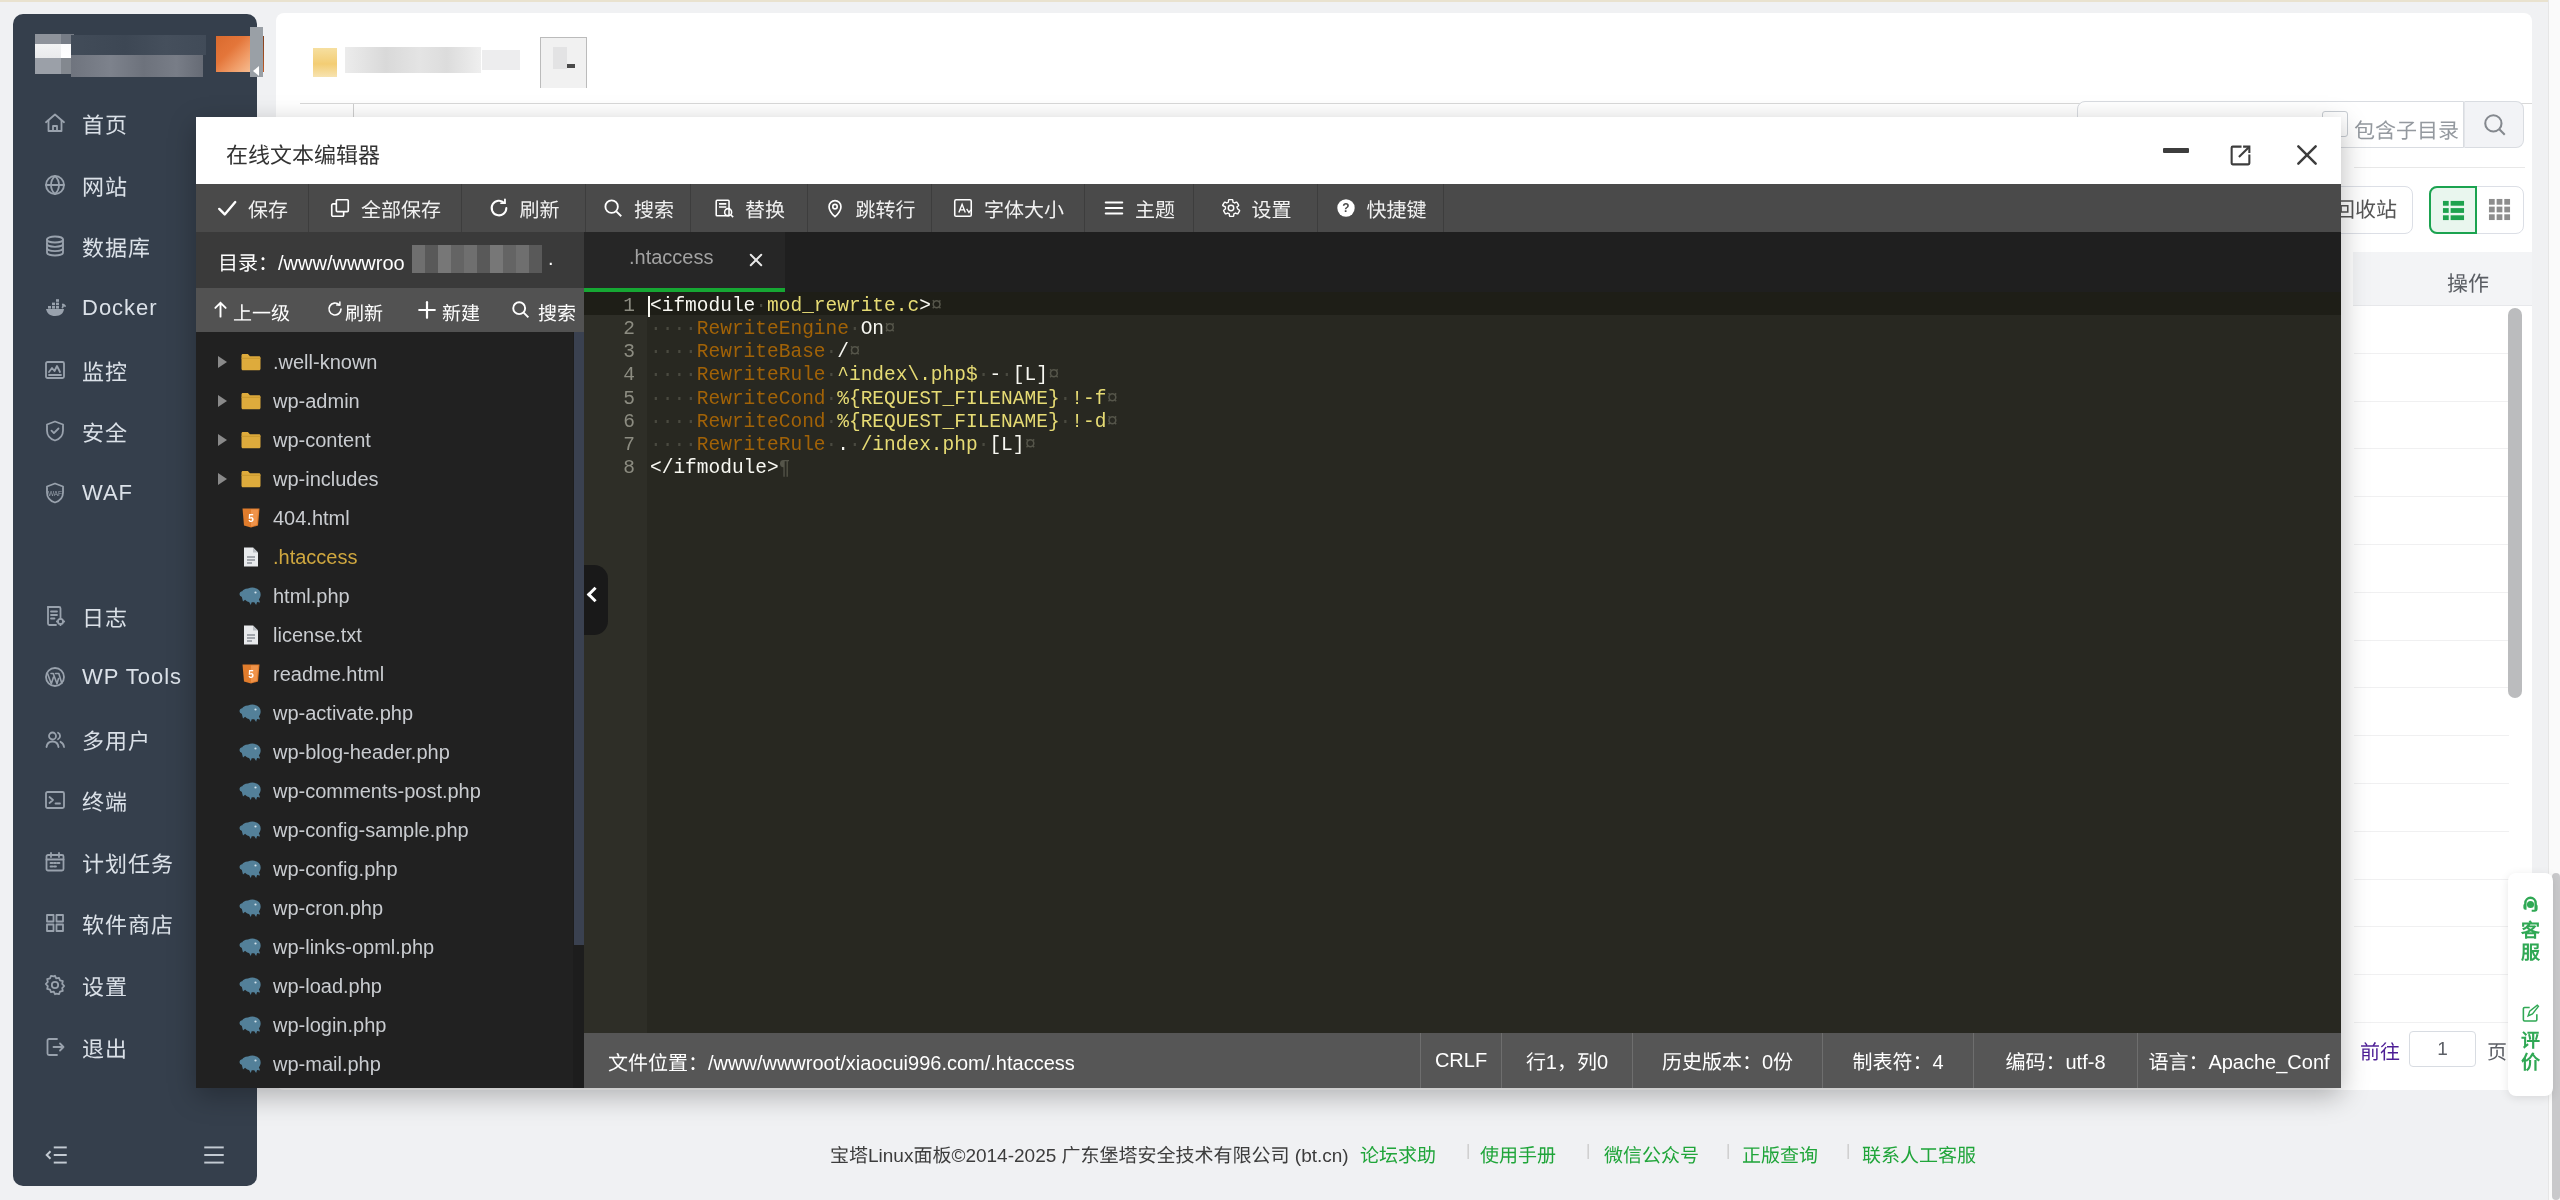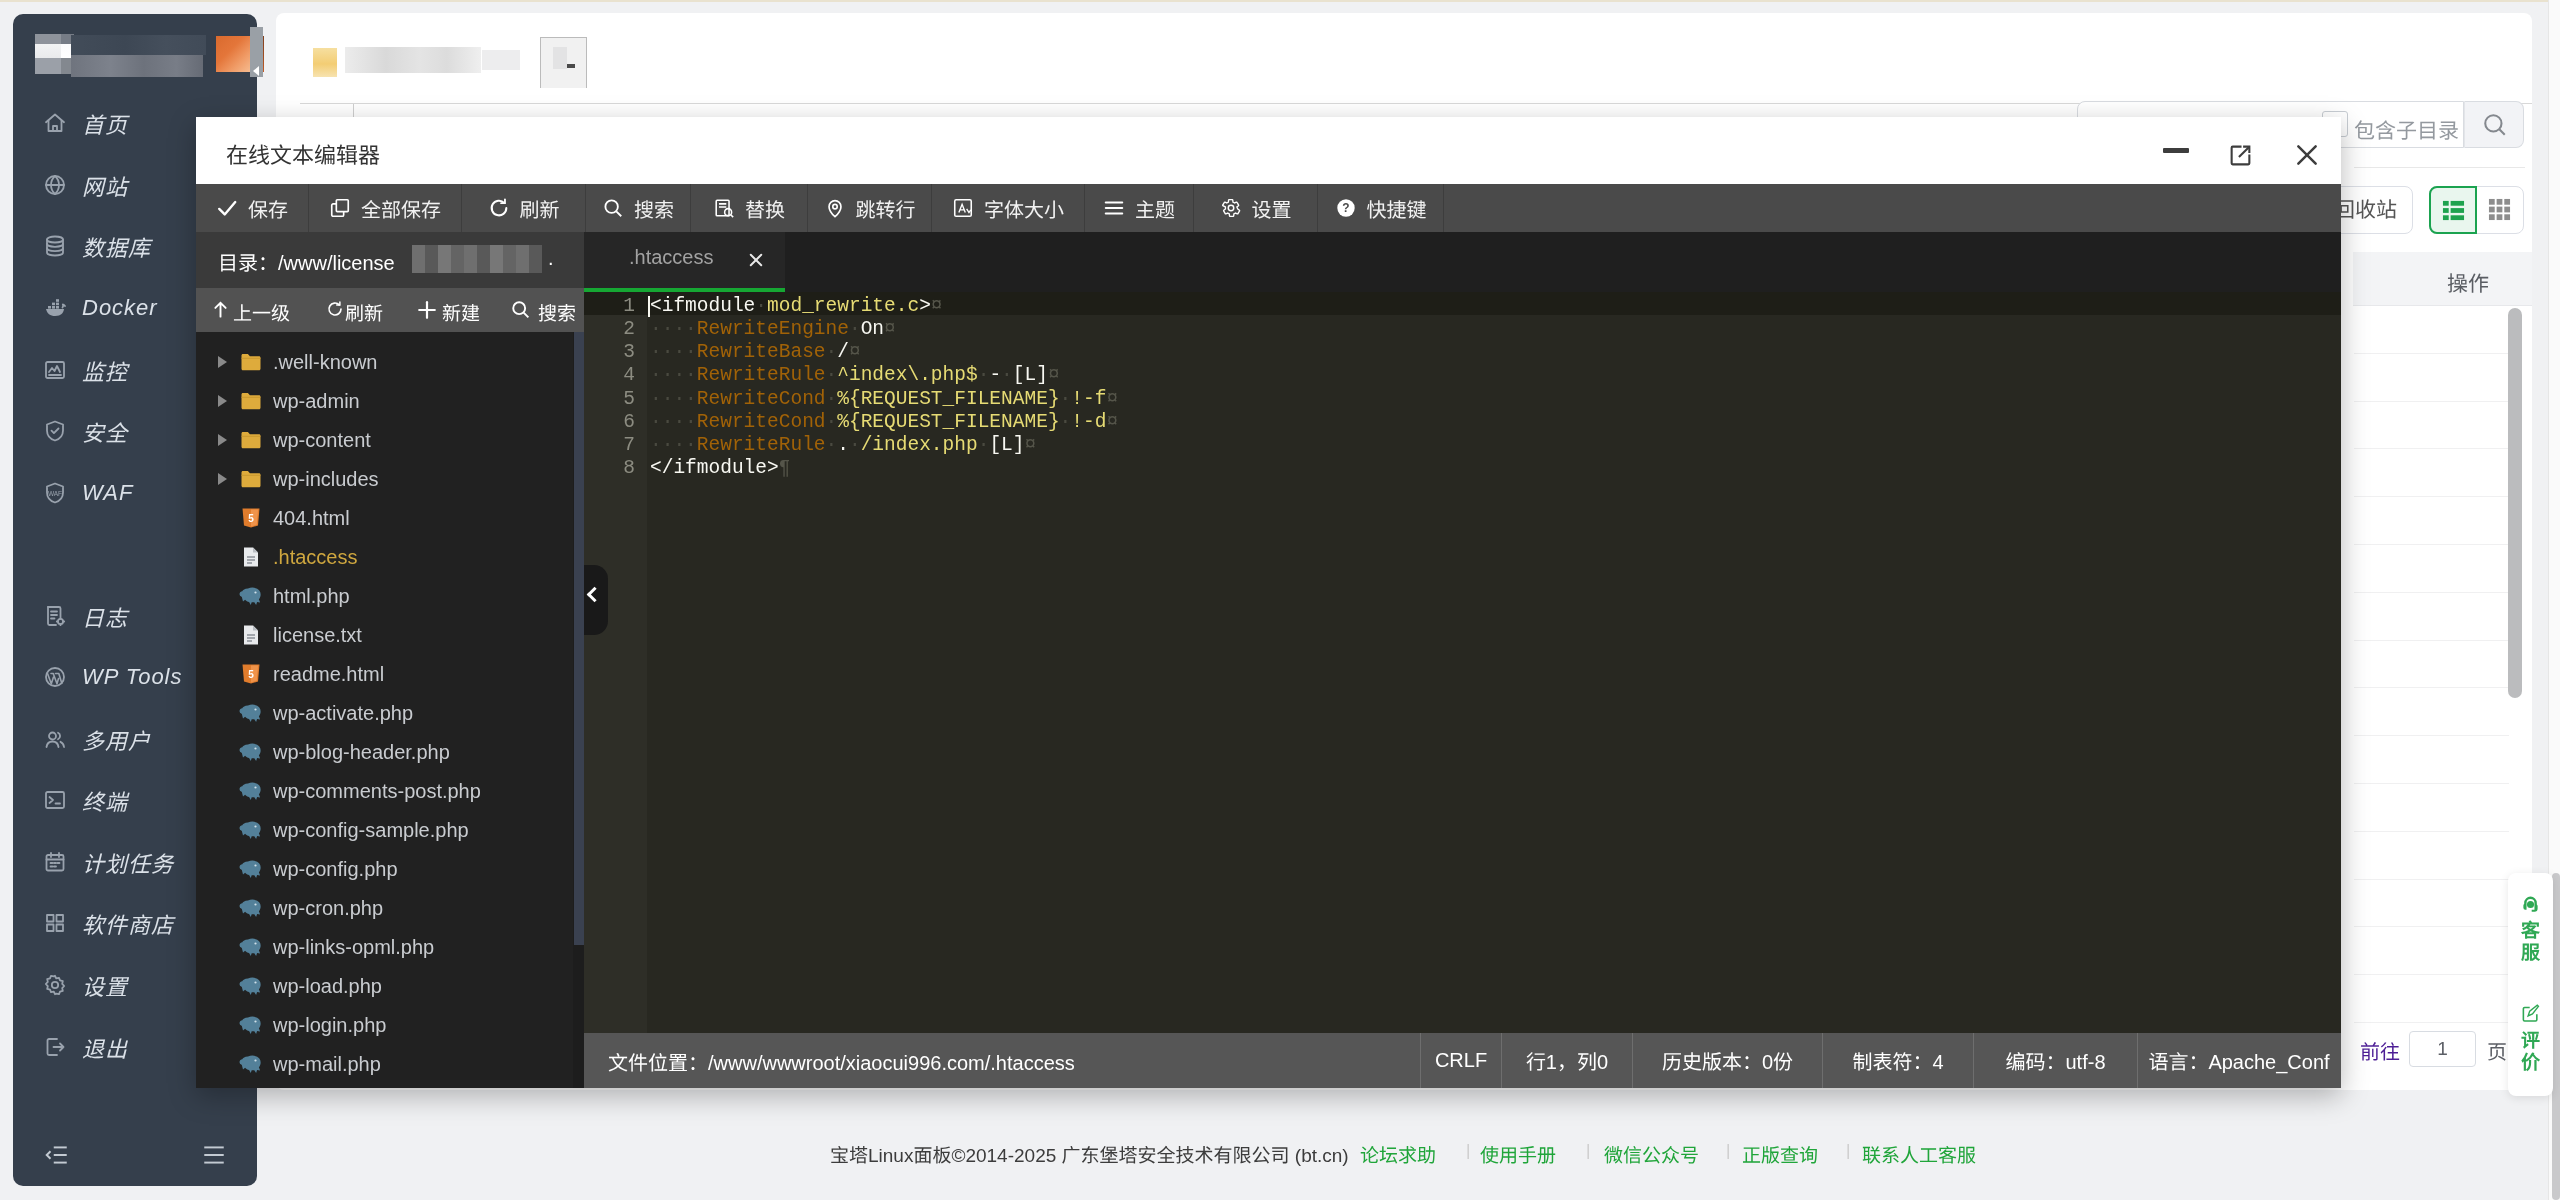--- a/index.html
+++ b/index.html
@@ -36,21 +36,21 @@
 #floatw { left:2508px; top:873px; width:45px; height:223px; background:#fff; border-radius:8px; box-shadow:0 2px 10px rgba(0,0,0,.10); }
 .vtc { position:absolute; width:45px; text-align:center; color:#2fa854; font-size:19px; line-height:22px; font-weight:bold;}
 
 #footer { left:0px; top:1134px; width:2271px; height:40px; font-size:19px; color:#3c3c3c; }
 #footer span.sep { color:#ccc; padding:0 18px; font-size:17px; }
 #footer a { color:#20a53a; text-decoration:none; }
 
 #sidebar { left:13px; top:14px; width:244px; height:1172px; background:#353f4c; border-radius:10px; }
 .mitem { position:absolute; left:0; width:244px; height:62px; color:#dbe1e8; font-size:22px; }
 .mitem .mic { position:absolute; left:30px; top:50%; transform:translateY(-50%); width:24px; height:24px; color:#99a2ad; }
-.mitem .mtx { position:absolute; left:69px; top:50%; transform:translateY(-50%); letter-spacing:1px;font-style:italic; }
+.mitem .mtx { position:absolute; left:69px; top:50%; transform:translateY(-50%); letter-spacing:1px; }
 .mactive { background:#2a333f; }
 .mactive .mic { color:#e8ecf1; }
 .mactive::before { content:""; position:absolute; left:0; top:0; width:6px; height:62px; background:#21b24c; }
 #sbhandle { left:250px; top:27px; width:13px; height:50px; background:#9aa0a6; }
 .botic { position:absolute; color:#c3cad2; }
 
 #modal { left:196px; top:117px; width:2145px; height:971px; overflow:hidden; background:#fff; box-shadow:0 8px 26px rgba(0,0,0,.28); }
 #mtitle { left:30px; top:20px; font-size:22px; color:#333; }
 #mtool { left:0; top:67px; width:2145px; height:48px; background:#4a4a4a; }
 .tbtn { position:absolute; top:0; height:48px; border-right:1px solid #3d3d3d; color:#f2f2f2; font-size:20px; display:flex; align-items:center; justify-content:center; gap:10px; }
@@ -354,21 +354,21 @@
             <path d="M12 8.2a3.8 3.8 0 1 0 0 7.6 3.8 3.8 0 0 0 0-7.6zm0 6a2.2 2.2 0 1 1 0-4.4 2.2 2.2 0 0 1 0 4.4z"></path>
             <path d="M19.4 13.1l1.8 1.4c.2.2.3.5.1.7l-1.7 3c-.1.2-.4.3-.7.2l-2.1-.9c-.5.4-1 .7-1.6.9l-.3 2.3c0 .3-.3.5-.5.5h-3.5c-.3 0-.5-.2-.5-.5l-.3-2.3c-.6-.2-1.1-.5-1.6-.9l-2.1.9c-.3.1-.6 0-.7-.2l-1.7-3c-.1-.2-.1-.5.1-.7l1.8-1.4v-2.2L3.1 9.5c-.2-.2-.3-.5-.1-.7l1.7-3c.1-.2.4-.3.7-.2l2.1.9c.5-.4 1-.7 1.6-.9l.3-2.3c0-.3.3-.5.5-.5h3.5c.3 0 .5.2.5.5l.3 2.3c.6.2 1.1.5 1.6.9l2.1-.9c.3-.1.6 0 .7.2l1.7 3c.1.2.1.5-.1.7l-1.8 1.4z" fill="none" stroke="#fff" stroke-width="1.5"></path>
           </svg>设置</div>
     <div class="tbtn" style="left:1122px;width:126px"><svg viewBox="0 0 24 24" fill="#fff">
             <circle cx="12" cy="12" r="9.5" fill="#fff"></circle>
             <text x="12" y="16.5" font-size="13" font-weight="bold" text-anchor="middle" fill="#4a4a4a" font-family="Liberation Sans">?</text>
           </svg>快捷键</div>
     </div>
 
     <div class="abs" id="dirbar">
-      <span style="position:absolute;left:22px;top:15px">目录：/www/license</span>
+      <span style="position:absolute;left:22px;top:15px">目录：/www/wwwroo</span>
       <div style="position:absolute;left:216px;top:13px;width:130px;height:28px;background:repeating-linear-gradient(90deg,#6f6f6f 0 13px,#595959 13px 26px,#777 26px 39px,#646464 39px 52px);"></div>
       <span style="position:absolute;left:352px;top:15px">.</span>
     </div>
     <div class="abs" id="opsbar">
       <svg style="position:absolute;left:15px;top:11px" width="19" height="21" viewBox="0 0 24 24" fill="none" stroke="#fff" stroke-width="2.4" stroke-linecap="round">
           <path d="M12 21V4M5.5 10L12 3.5l6.5 6.5"></path>
         </svg>
       <span style="position:absolute;left:37px;top:10px">上一级</span>
       <svg style="position:absolute;left:130px;top:12px" width="18" height="18" viewBox="0 0 24 24" fill="none" stroke="#fff" stroke-width="2.2" stroke-linecap="round">
           <path d="M20 12a8 8 0 1 1-2.3-5.6"></path>

